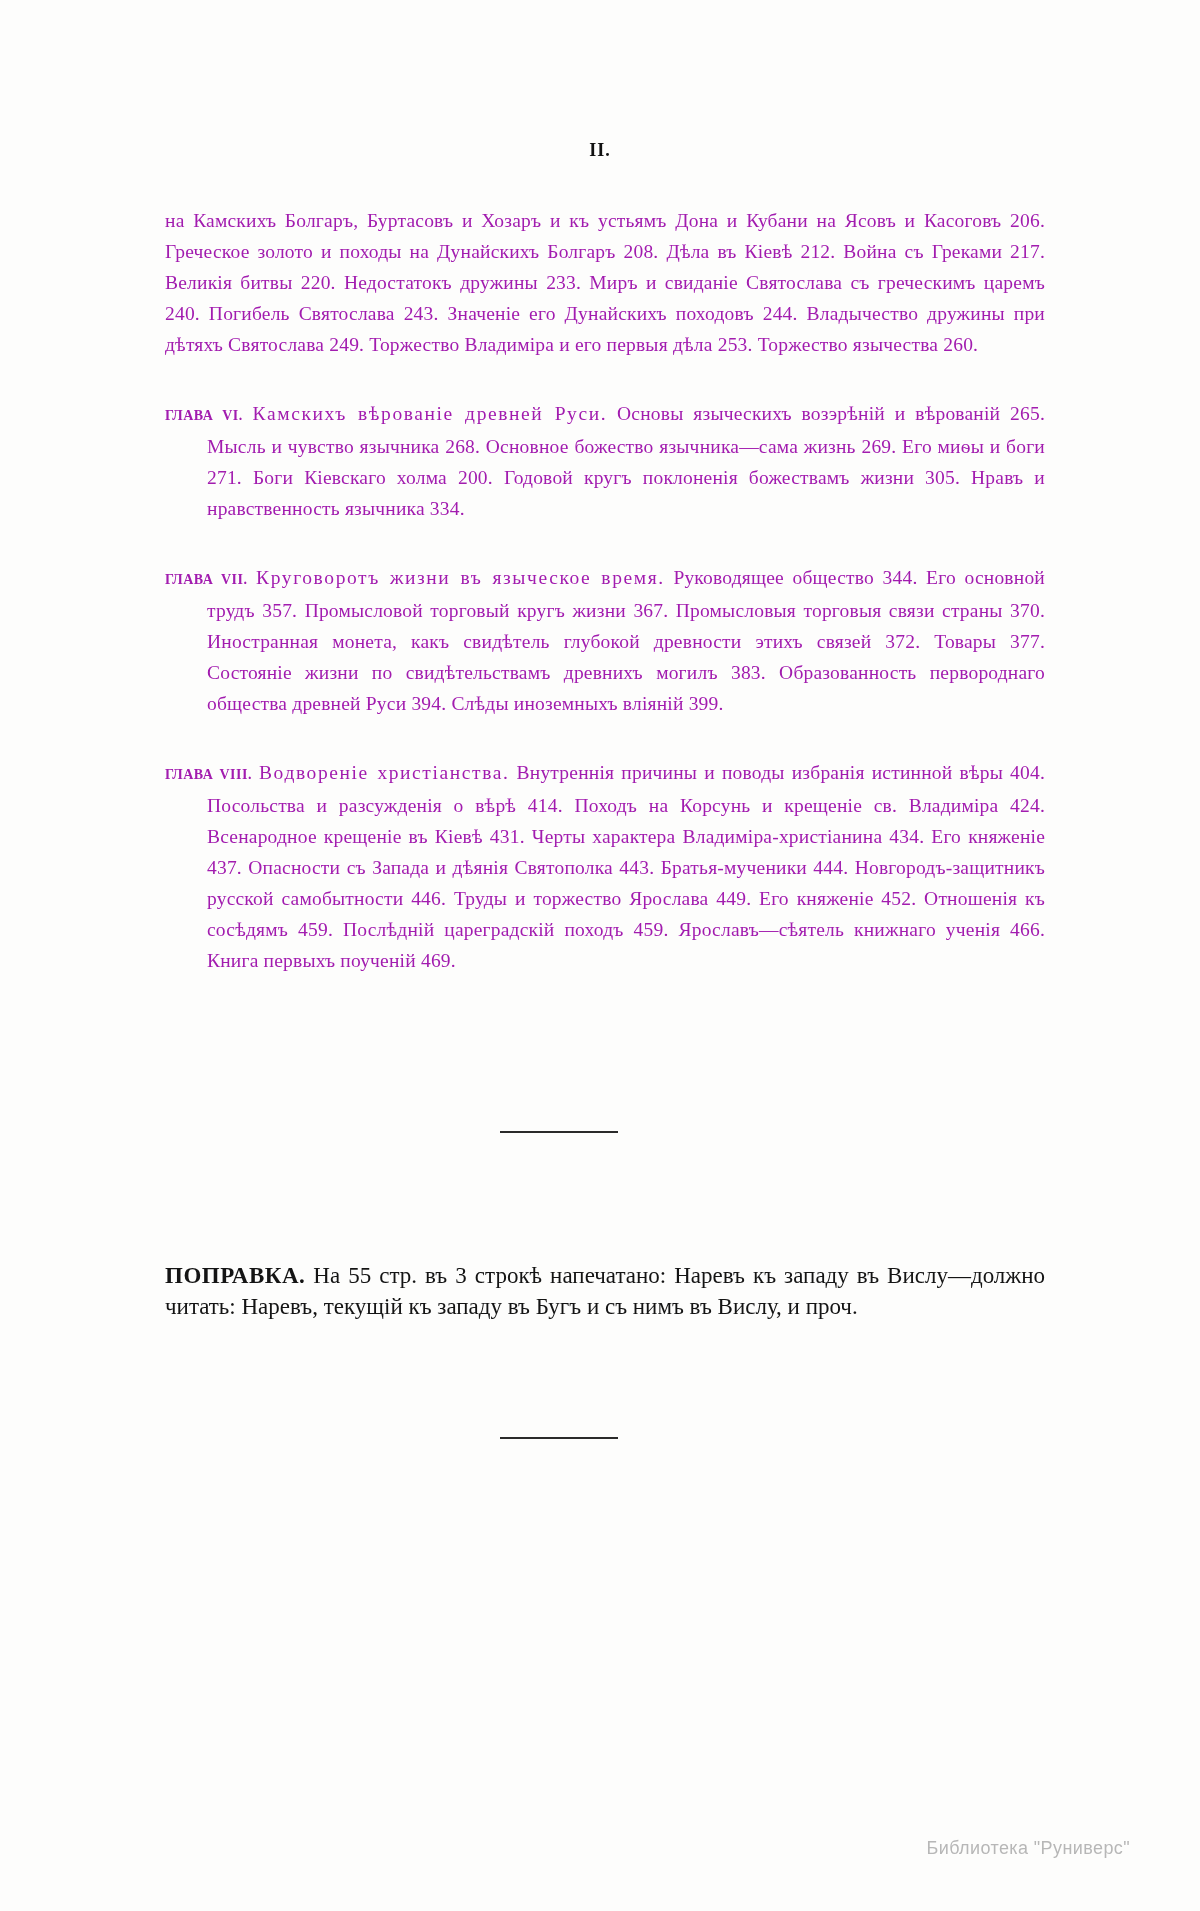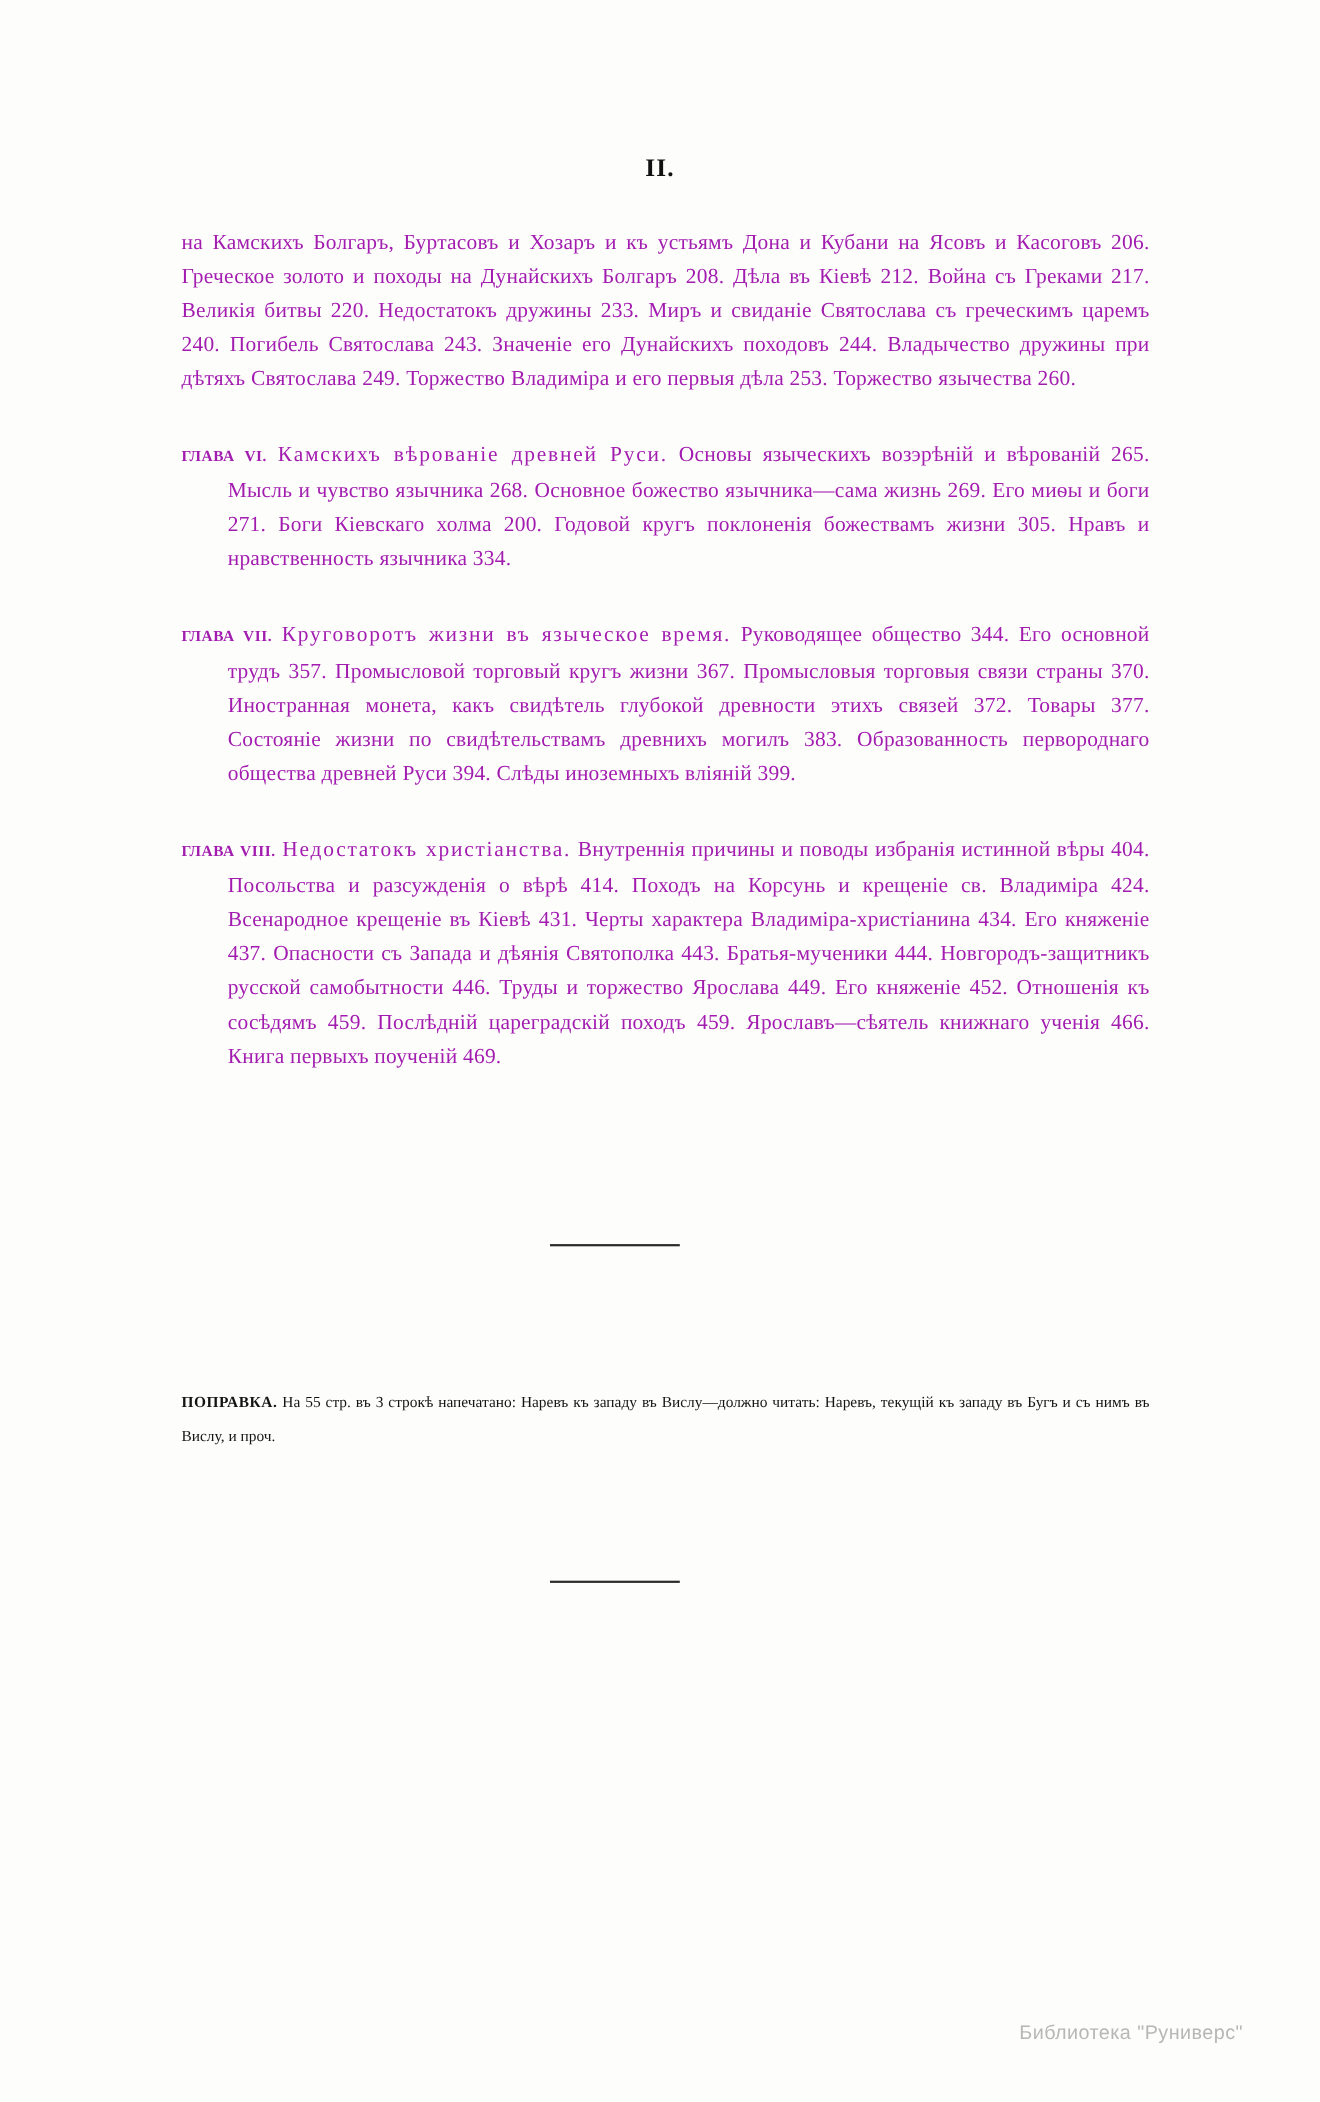--- a/index.html
+++ b/index.html
@@ -20,21 +20,21 @@
     inset: 0;
     background: #fdfdfc;
   }
   .page-number {
     position: absolute;
     top: 140px;
     left: 0;
     width: 100%;
     text-align: center;
     font-family: "Liberation Serif", serif;
-    font-size: 23px;
+    font-size: 18px;
     font-weight: 700;
     letter-spacing: 1px;
     color: #111;
   }
   .content {
     position: absolute;
     left: 165px;
     top: 205px;
     width: 880px;
   }
@@ -74,21 +74,21 @@
   .rule-2 {
     left: 500px;
     top: 1437px;
     width: 118px;
   }
   .correction {
     position: absolute;
     left: 165px;
     top: 1260px;
     width: 880px;
-    font-size: 14px;
+    font-size: 23px;
     line-height: 31px;
     text-align: justify;
     color: #141414;
   }
   .correction .lead {
     font-weight: 700;
     letter-spacing: 0.5px;
   }
   .watermark {
     position: absolute;
@@ -118,21 +118,21 @@
     </div>
 
     <div class="para chapter hang">
       <span class="label">ГЛАВА VII.</span>
       <span class="heading">Круговоротъ жизни въ языческое время.</span>
       <span>Руководящее общество 344. Его основной трудъ 357. Промысловой торговый кругъ жизни 367. Промысловыя торговыя связи страны 370. Иностранная монета, какъ свидѣтель глубокой древности этихъ связей 372. Товары 377. Состояніе жизни по свидѣтельствамъ древнихъ могилъ 383. Образованность первороднаго общества древней Руси 394. Слѣды иноземныхъ вліяній 399.</span>
     </div>
 
     <div class="para chapter hang">
       <span class="label">ГЛАВА VIII.</span>
-      <span class="heading">Недостатокъ христіанства.</span>
+      <span class="heading">Водвореніе христіанства.</span>
       <span>Внутреннія причины и поводы избранія истинной вѣры 404. Посольства и разсужденія о вѣрѣ 414. Походъ на Корсунь и крещеніе св. Владиміра 424. Всенародное крещеніе въ Кіевѣ 431. Черты характера Владиміра-христіанина 434. Его княженіе 437. Опасности съ Запада и дѣянія Святополка 443. Братья-мученики 444. Новгородъ-защитникъ русской самобытности 446. Труды и торжество Ярослава 449. Его княженіе 452. Отношенія къ сосѣдямъ 459. Послѣдній цареградскій походъ 459. Ярославъ—сѣятель книжнаго ученія 466. Книга первыхъ поученій 469.</span>
     </div>
 
   </div>
 
   <div class="rule rule-1"></div>
 
   <div class="correction">
     <span class="lead">ПОПРАВКА.</span>
     <span>На 55 стр. въ 3 строкѣ напечатано: Наревъ къ западу въ Вислу—должно читать: Наревъ, текущій къ западу въ Бугъ и съ нимъ въ Вислу, и проч.</span>

